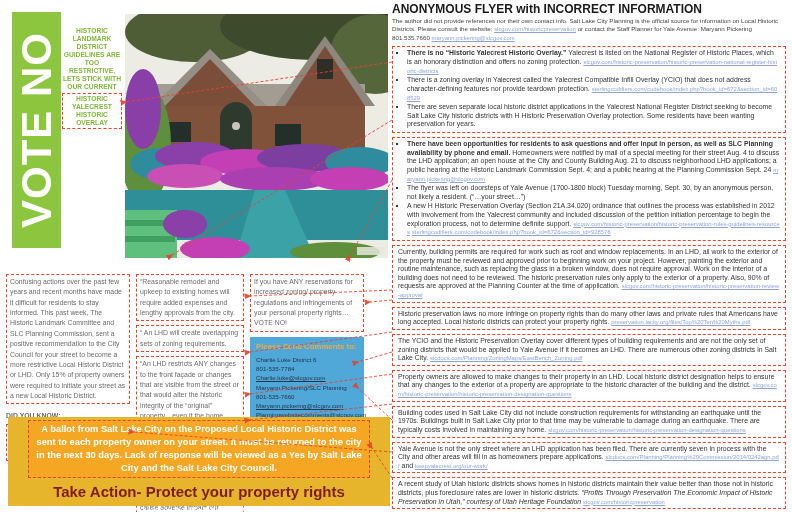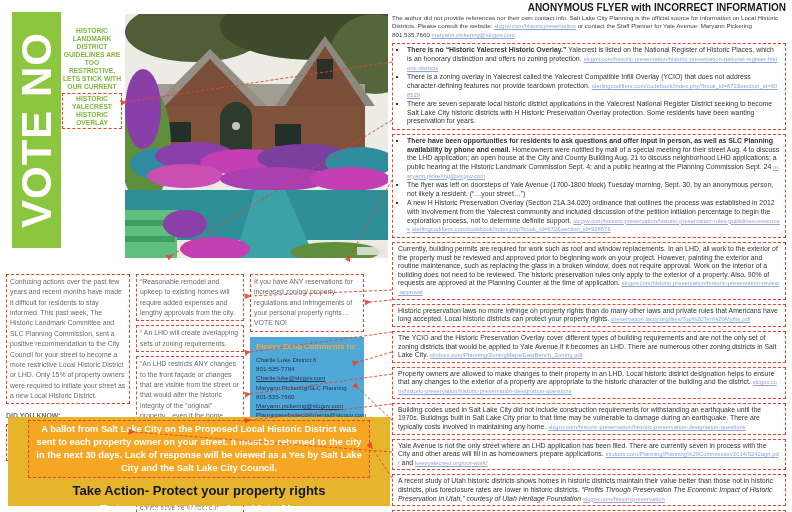--- a/index.html
+++ b/index.html
@@ -14,21 +14,21 @@
   
   .sidebar-text{position:absolute;left:62px;top:27px;width:60px;color:#7FB63C;font-weight:bold;
                 font-size:6.7px;line-height:1.2;text-align:center;text-transform:uppercase;}
   .callout{border:1px dashed #E8432C;margin-top:2px;padding:1px 0;}
 
   
   .photo{position:absolute;left:125px;top:14px;width:263px;height:244px;overflow:hidden;}
 
   
   .right-panel{position:absolute;left:392px;top:2px;width:394px;color:#333;}
-  .rp-title{font-size:10px;font-weight:bold;color:#1a1a1a;text-align:right;}
+  .rp-title{font-size:12px;font-weight:bold;color:#1a1a1a;}
   .rp-sub{font-size:6.2px;color:#444;line-height:1.3;margin-top:1px;}
   .rbox{border:1px dashed #E8432C;padding:2px 5px;margin-top:4px;font-size:6.9px;line-height:1.25;}
   .rbox ul{margin:0;padding-left:9px;list-style:square;}
   .rbox li{margin:0 0 1px 0;}
   .lead{font-weight:bold;}
   .em{font-style:italic;}
   a.lnk{color:#8FA4D4;text-decoration:underline;font-size:5.9px;word-break:break-all;cursor:pointer;}
 
   
   .flyer-head{position:absolute;left:5px;top:254px;width:386px;font-size:13.2px;font-weight:bold;
@@ -44,21 +44,21 @@
   .comments-box{position:absolute;left:250px;top:337px;width:102px;background:#4FA8D8;
                 padding:4px 6px;font-size:6.2px;line-height:1.5;color:#25364f;}
   .cb-title{font-size:7.8px;font-weight:bold;color:#F2A93B;margin-bottom:2px;}
   .cb-line{white-space:nowrap;}
   .u{text-decoration:underline;cursor:pointer;}
 
   
   .gold-box{position:absolute;left:8px;top:417px;width:382px;height:89px;background:#E7B52B;text-align:center;}
   .ballot-note{margin:3px 20px 0;padding:2px 6px;background:#F5A623;border:1px dashed #E8432C;
                color:#fff;font-weight:bold;font-size:9.3px;line-height:1.4;}
-  .action1{margin-top:5px;color:#0f172a;font-weight:bold;font-size:13px;}
+  .action1{margin-top:5px;color:#7f1d1d;font-weight:bold;font-size:15px;}
   .action2{margin-top:5px;color:#fff;font-weight:bold;font-size:12.5px;}
 
   
   .arrows{position:absolute;left:0;top:0;pointer-events:none;z-index:6;}
 </style>
 </head>
 <body>
 
 <div class="page">
 

